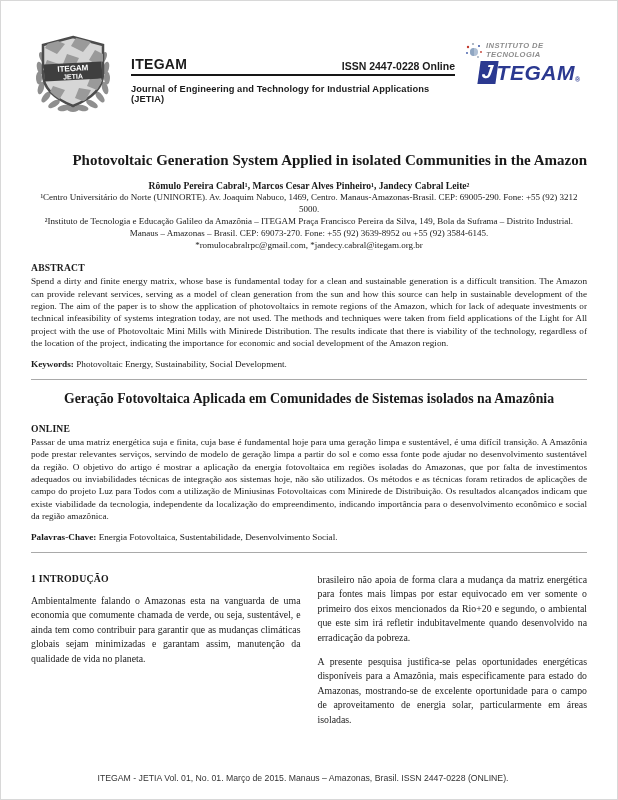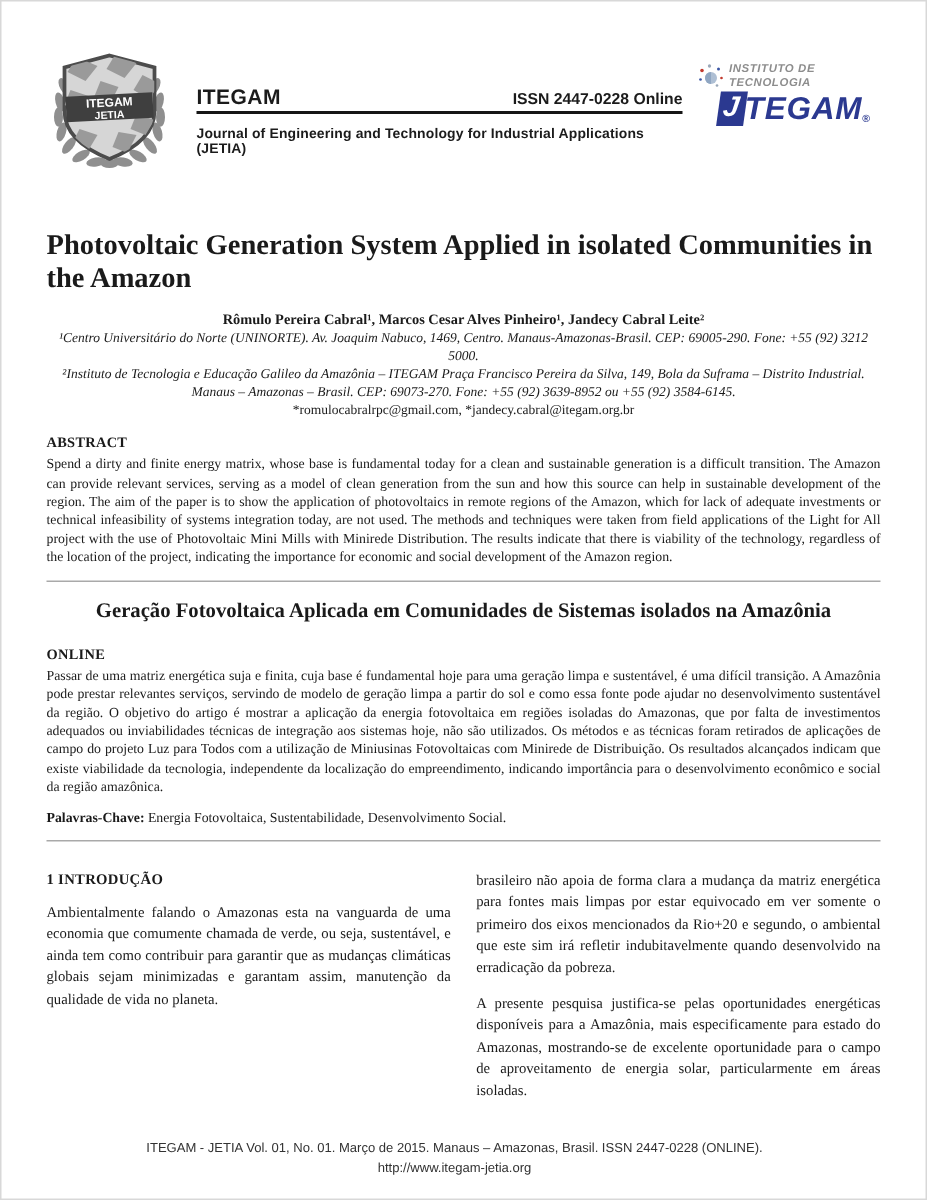--- a/index.html
+++ b/index.html
@@ -46,23 +46,23 @@
     display: inline-block;
     background: #2b3990; color: #ffffff;
     font-size: 19px; line-height: 21px;
     padding: 0 4px 2px 3px;
     transform: skewX(-8deg);
   }
   .logo-tegam { color: #2b3990; font-size: 21px; line-height: 23px; letter-spacing: 0.5px; }
   .logo-reg { color: #2b3990; font-size: 7px; line-height: 9px; font-style: normal; }
 
   
-  .title-en { margin-top: 36px; text-align: left; font-size: 19px; font-weight: bold; }
+  .title-en { margin-top: 36px; text-align: right; font-size: 15px; font-weight: bold; }
   .authors  { margin-top: 11px; text-align: center; font-size: 9.6px; font-weight: bold; }
-  .affil    { margin-top: 1px; text-align: center; font-size: 9px; line-height: 1.3; font-style: italic; }
+  .affil    { margin-top: 1px; text-align: center; font-size: 9px; line-height: 1.3; }
   .emails   { text-align: center; font-size: 9px; line-height: 1.3; }
 
   
   .sec-head { margin-top: 11px; font-size: 9.6px; font-weight: bold; letter-spacing: 0.2px; }
   .sec-text { margin-top: 2px; font-size: 9.2px; line-height: 1.335; text-align: justify; }
   .kw-line  { margin-top: 10px; font-size: 9.2px; }
   .kw-label { font-weight: bold; }
 
   .rule { border: none; border-top: 1px solid #a9a9a9; margin-top: 10px; }
 
@@ -165,20 +165,23 @@
   </div>
 
   <h1 class="title-en">Photovoltaic Generation System Applied in isolated Communities in the Amazon</h1>
   <div class="authors">Rômulo Pereira Cabral¹, Marcos Cesar Alves Pinheiro¹, Jandecy Cabral Leite²</div>
   <div class="affil">¹Centro Universitário do Norte (UNINORTE). Av. Joaquim Nabuco, 1469, Centro. Manaus-Amazonas-Brasil. CEP: 69005-290. Fone: +55 (92) 3212 5000.</div>
   <div class="affil">²Instituto de Tecnologia e Educação Galileo da Amazônia – ITEGAM Praça Francisco Pereira da Silva, 149, Bola da Suframa – Distrito Industrial. Manaus – Amazonas – Brasil. CEP: 69073-270. Fone: +55 (92) 3639-8952 ou +55 (92) 3584-6145.</div>
   <div class="emails">*romulocabralrpc@gmail.com, *jandecy.cabral@itegam.org.br</div>
 
   <div class="sec-head">ABSTRACT</div>
   <div class="sec-text">Spend a dirty and finite energy matrix, whose base is fundamental today for a clean and sustainable generation is a difficult transition. The Amazon can provide relevant services, serving as a model of clean generation from the sun and how this source can help in sustainable development of the region. The aim of the paper is to show the application of photovoltaics in remote regions of the Amazon, which for lack of adequate investments or technical infeasibility of systems integration today, are not used. The methods and techniques were taken from field applications of the Light for All project with the use of Photovoltaic Mini Mills with Minirede Distribution. The results indicate that there is viability of the technology, regardless of the location of the project, indicating the importance for economic and social development of the Amazon region.</div>
+  <div class="kw-line">
+    <span class="kw-label">Keywords:</span><span> Photovoltaic Energy, Sustainability, Social Development.</span>
+  </div>
 
   <hr class="rule">
 
   <h1 class="title-pt">Geração Fotovoltaica Aplicada em Comunidades de Sistemas isolados na Amazônia</h1>
   <div class="sec-head resumo-head">ONLINE</div>
   <div class="sec-text">Passar de uma matriz energética suja e finita, cuja base é fundamental hoje para uma geração limpa e sustentável, é uma difícil transição. A Amazônia pode prestar relevantes serviços, servindo de modelo de geração limpa a partir do sol e como essa fonte pode ajudar no desenvolvimento sustentável da região. O objetivo do artigo é mostrar a aplicação da energia fotovoltaica em regiões isoladas do Amazonas, que por falta de investimentos adequados ou inviabilidades técnicas de integração aos sistemas hoje, não são utilizados. Os métodos e as técnicas foram retirados de aplicações de campo do projeto Luz para Todos com a utilização de Miniusinas Fotovoltaicas com Minirede de Distribuição. Os resultados alcançados indicam que existe viabilidade da tecnologia, independente da localização do empreendimento, indicando importância para o desenvolvimento econômico e social da região amazônica.</div>
   <div class="kw-line">
     <span class="kw-label">Palavras-Chave:</span><span> Energia Fotovoltaica, Sustentabilidade, Desenvolvimento Social.</span>
   </div>
 
@@ -190,16 +193,15 @@
       <p class="body-p">Ambientalmente falando o Amazonas esta na vanguarda de uma economia que comumente chamada de verde, ou seja, sustentável, e ainda tem como contribuir para garantir que as mudanças climáticas globais sejam minimizadas e garantam assim, manutenção da qualidade de vida no planeta.</p>
     </div>
     <div class="col col-right">
       <p class="body-p">brasileiro não apoia de forma clara a mudança da matriz energética para fontes mais limpas por estar equivocado em ver somente o primeiro dos eixos mencionados da Rio+20 e segundo, o ambiental que este sim irá refletir indubitavelmente quando desenvolvido na erradicação da pobreza.</p>
       <p class="body-p">A presente pesquisa justifica-se pelas oportunidades energéticas disponíveis para a Amazônia, mais especificamente para estado do Amazonas, mostrando-se de excelente oportunidade para o campo de aproveitamento de energia solar, particularmente em áreas isoladas.</p>
     </div>
   </div>
 
   <div class="footer">
     <div>ITEGAM - JETIA Vol. 01, No. 01. Março de 2015. Manaus – Amazonas, Brasil. ISSN 2447-0228 (ONLINE).</div>
-    <div>http://www.itegam-jetia.org</div>
   </div>
 
 </div>
 
 </body></html>

